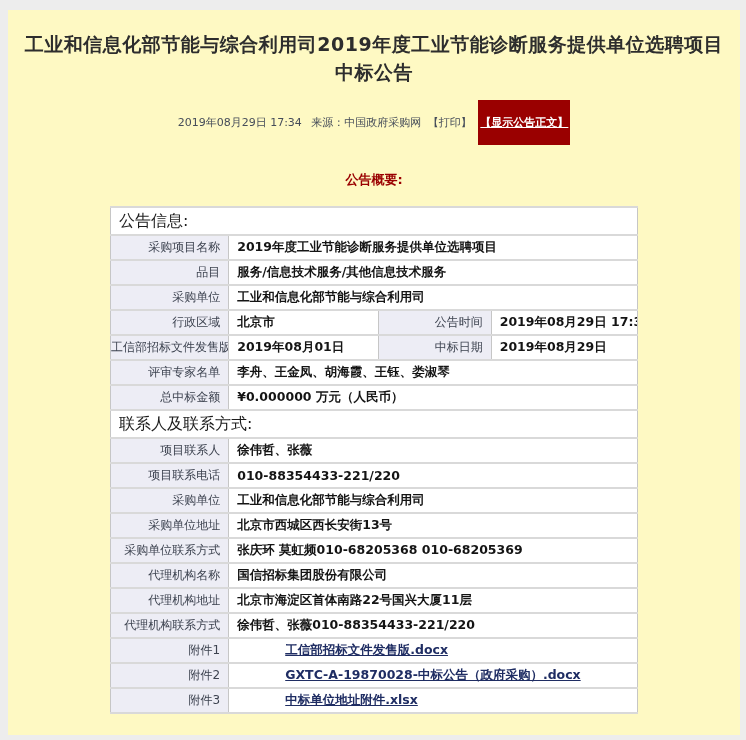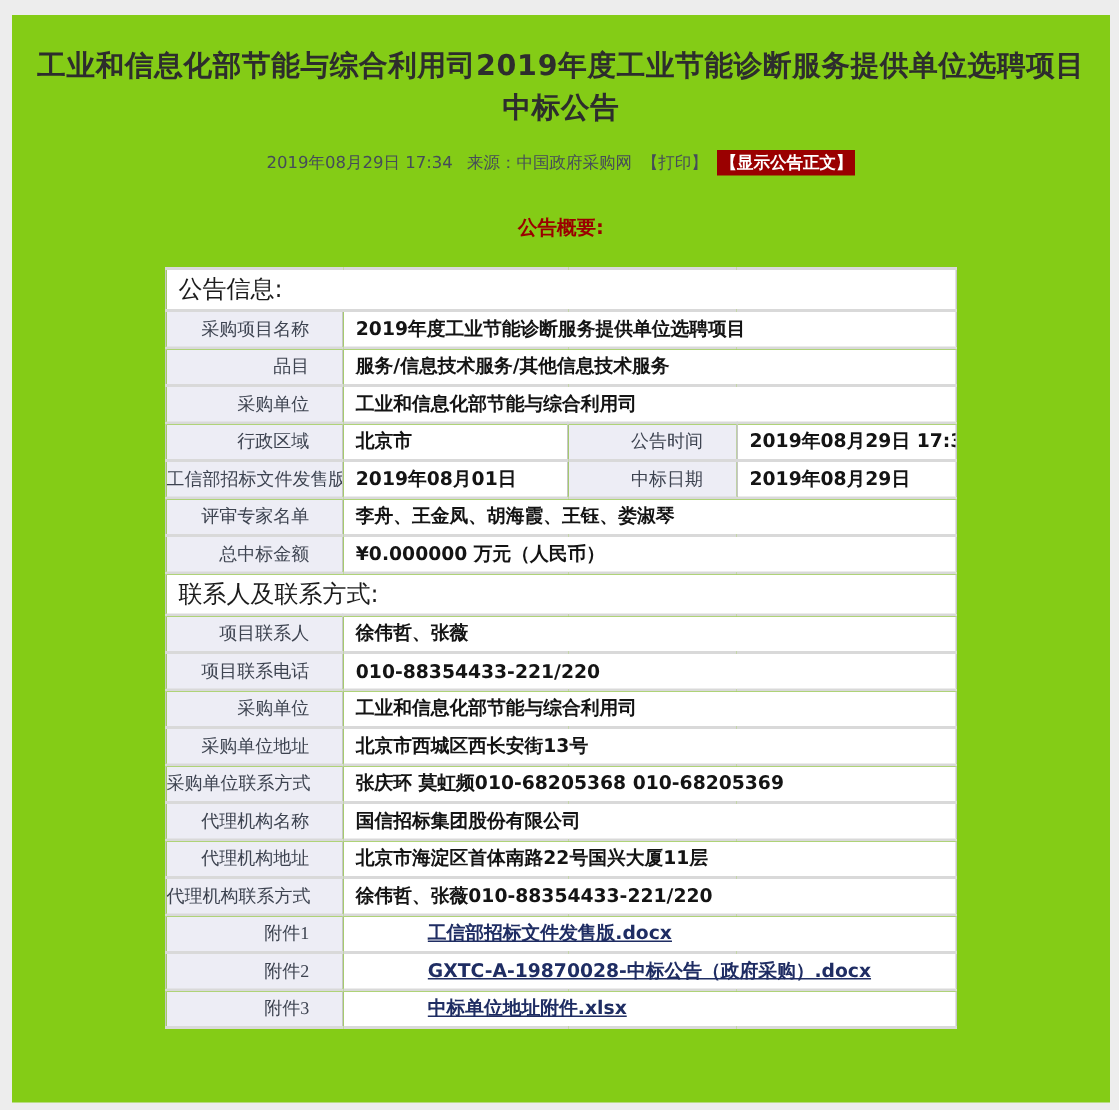--- a/index.html
+++ b/index.html
@@ -10,21 +10,21 @@
   .viewport {
     position: relative;
     width: 746px;
     height: 740px;
     background: #ededed;
     overflow: hidden;
   }
   .content {
     position: absolute;
     top: 10px; left: 8px; right: 6px; bottom: 5px;
-    background: #84cc16;
+    background: #fef9c3;
     overflow: hidden;
   }
   .page-title {
     width: 700px;
     margin: 20px auto 0 auto;
     text-align: center;
     font-size: 19px;
     font-weight: bold;
     color: #2d2d2d;
     line-height: 28px;
@@ -40,22 +40,23 @@
   .print-btn {
     color: #454c59;
     cursor: pointer;
     text-decoration: none;
   }
   .show-notice-btn {
     display: inline-block;
     background: #9a0000;
     color: #ffffff;
     font-weight: bold;
-    padding: 1px 2px;
+    padding: 15px 2px;
     cursor: pointer;
+    text-decoration: underline;
   }
   .summary-heading {
     margin-top: 26px;
     text-align: center;
     font-size: 13px;
     font-weight: bold;
     color: #9a0000;
   }
   table.summary-table {
     width: 528px;
@@ -79,22 +80,21 @@
     font-weight: normal;
     font-size: 16px;
     color: #1c1c1c;
     padding-left: 8px;
   }
   .summary-table td.lbl {
     height: 25px;
     background: #ededf5;
     color: #3d4350;
     text-align: right;
-    padding-right: 22px;
-    font-family: Liberation Serif, serif;
+    padding-right: 8px;
   }
   .summary-table td.val {
     height: 25px;
     background: #ffffff;
     color: #141414;
     font-weight: bold;
     font-size: 12.5px;
     text-align: left;
     padding-left: 8px;
   }

